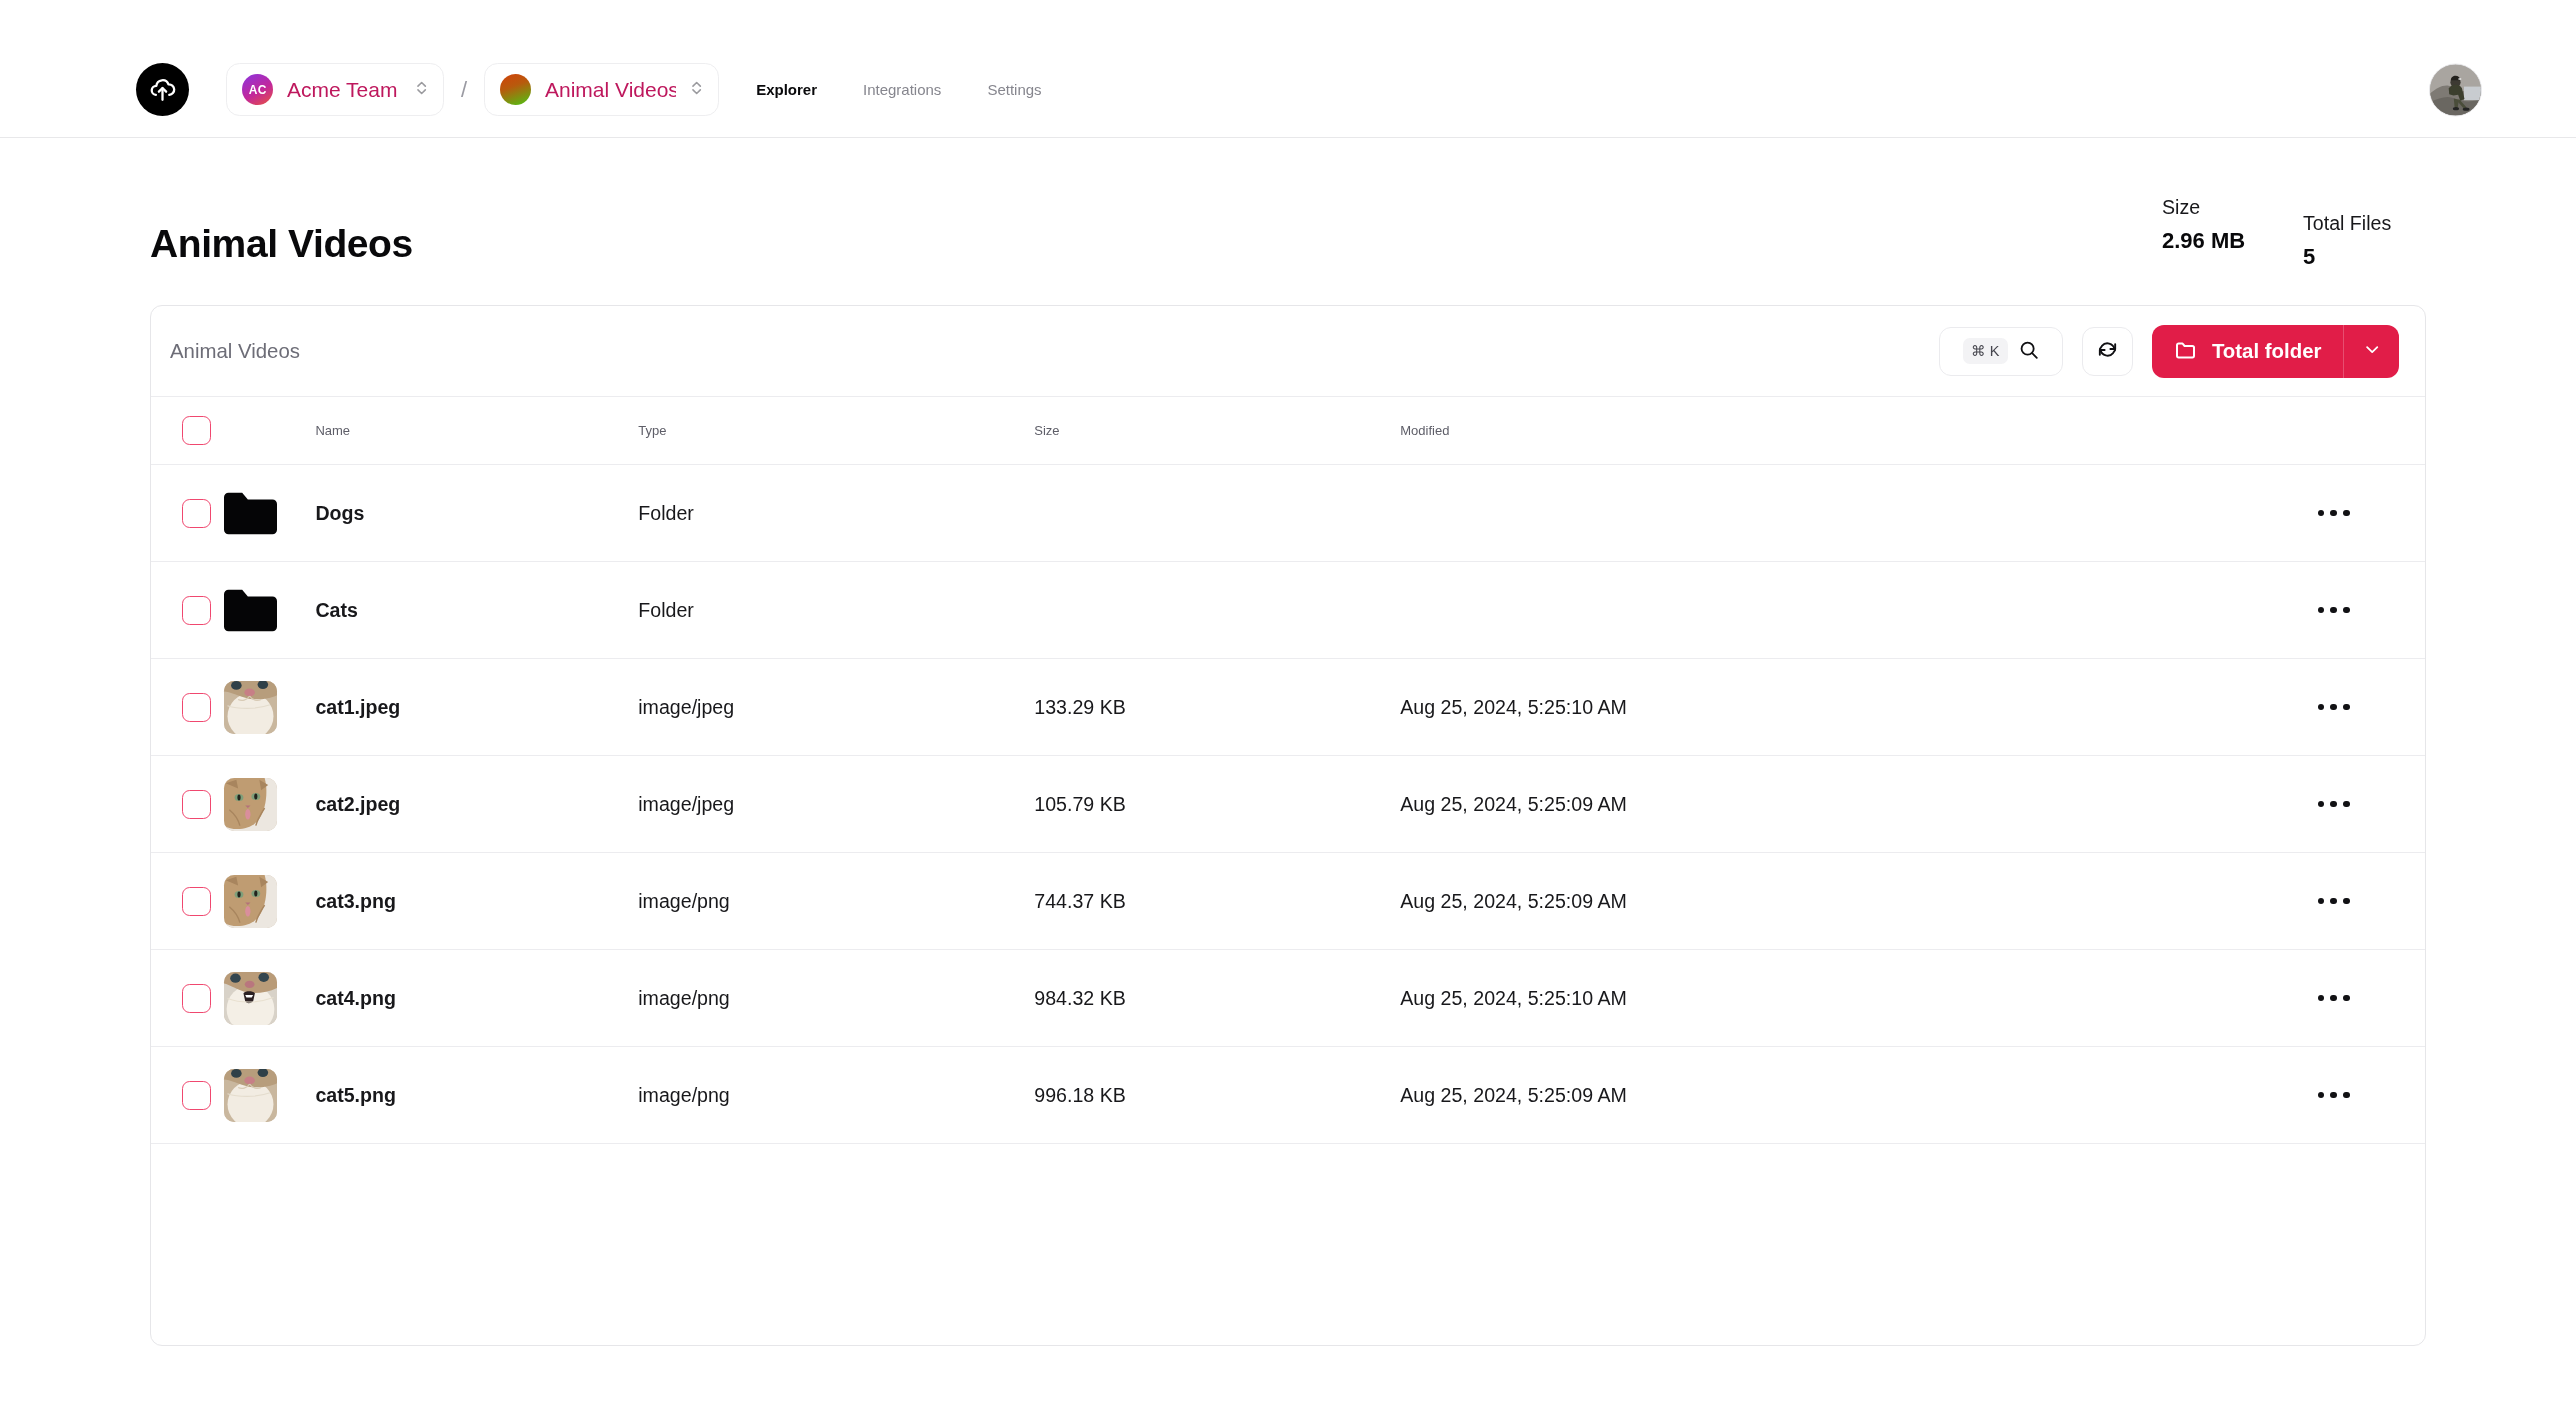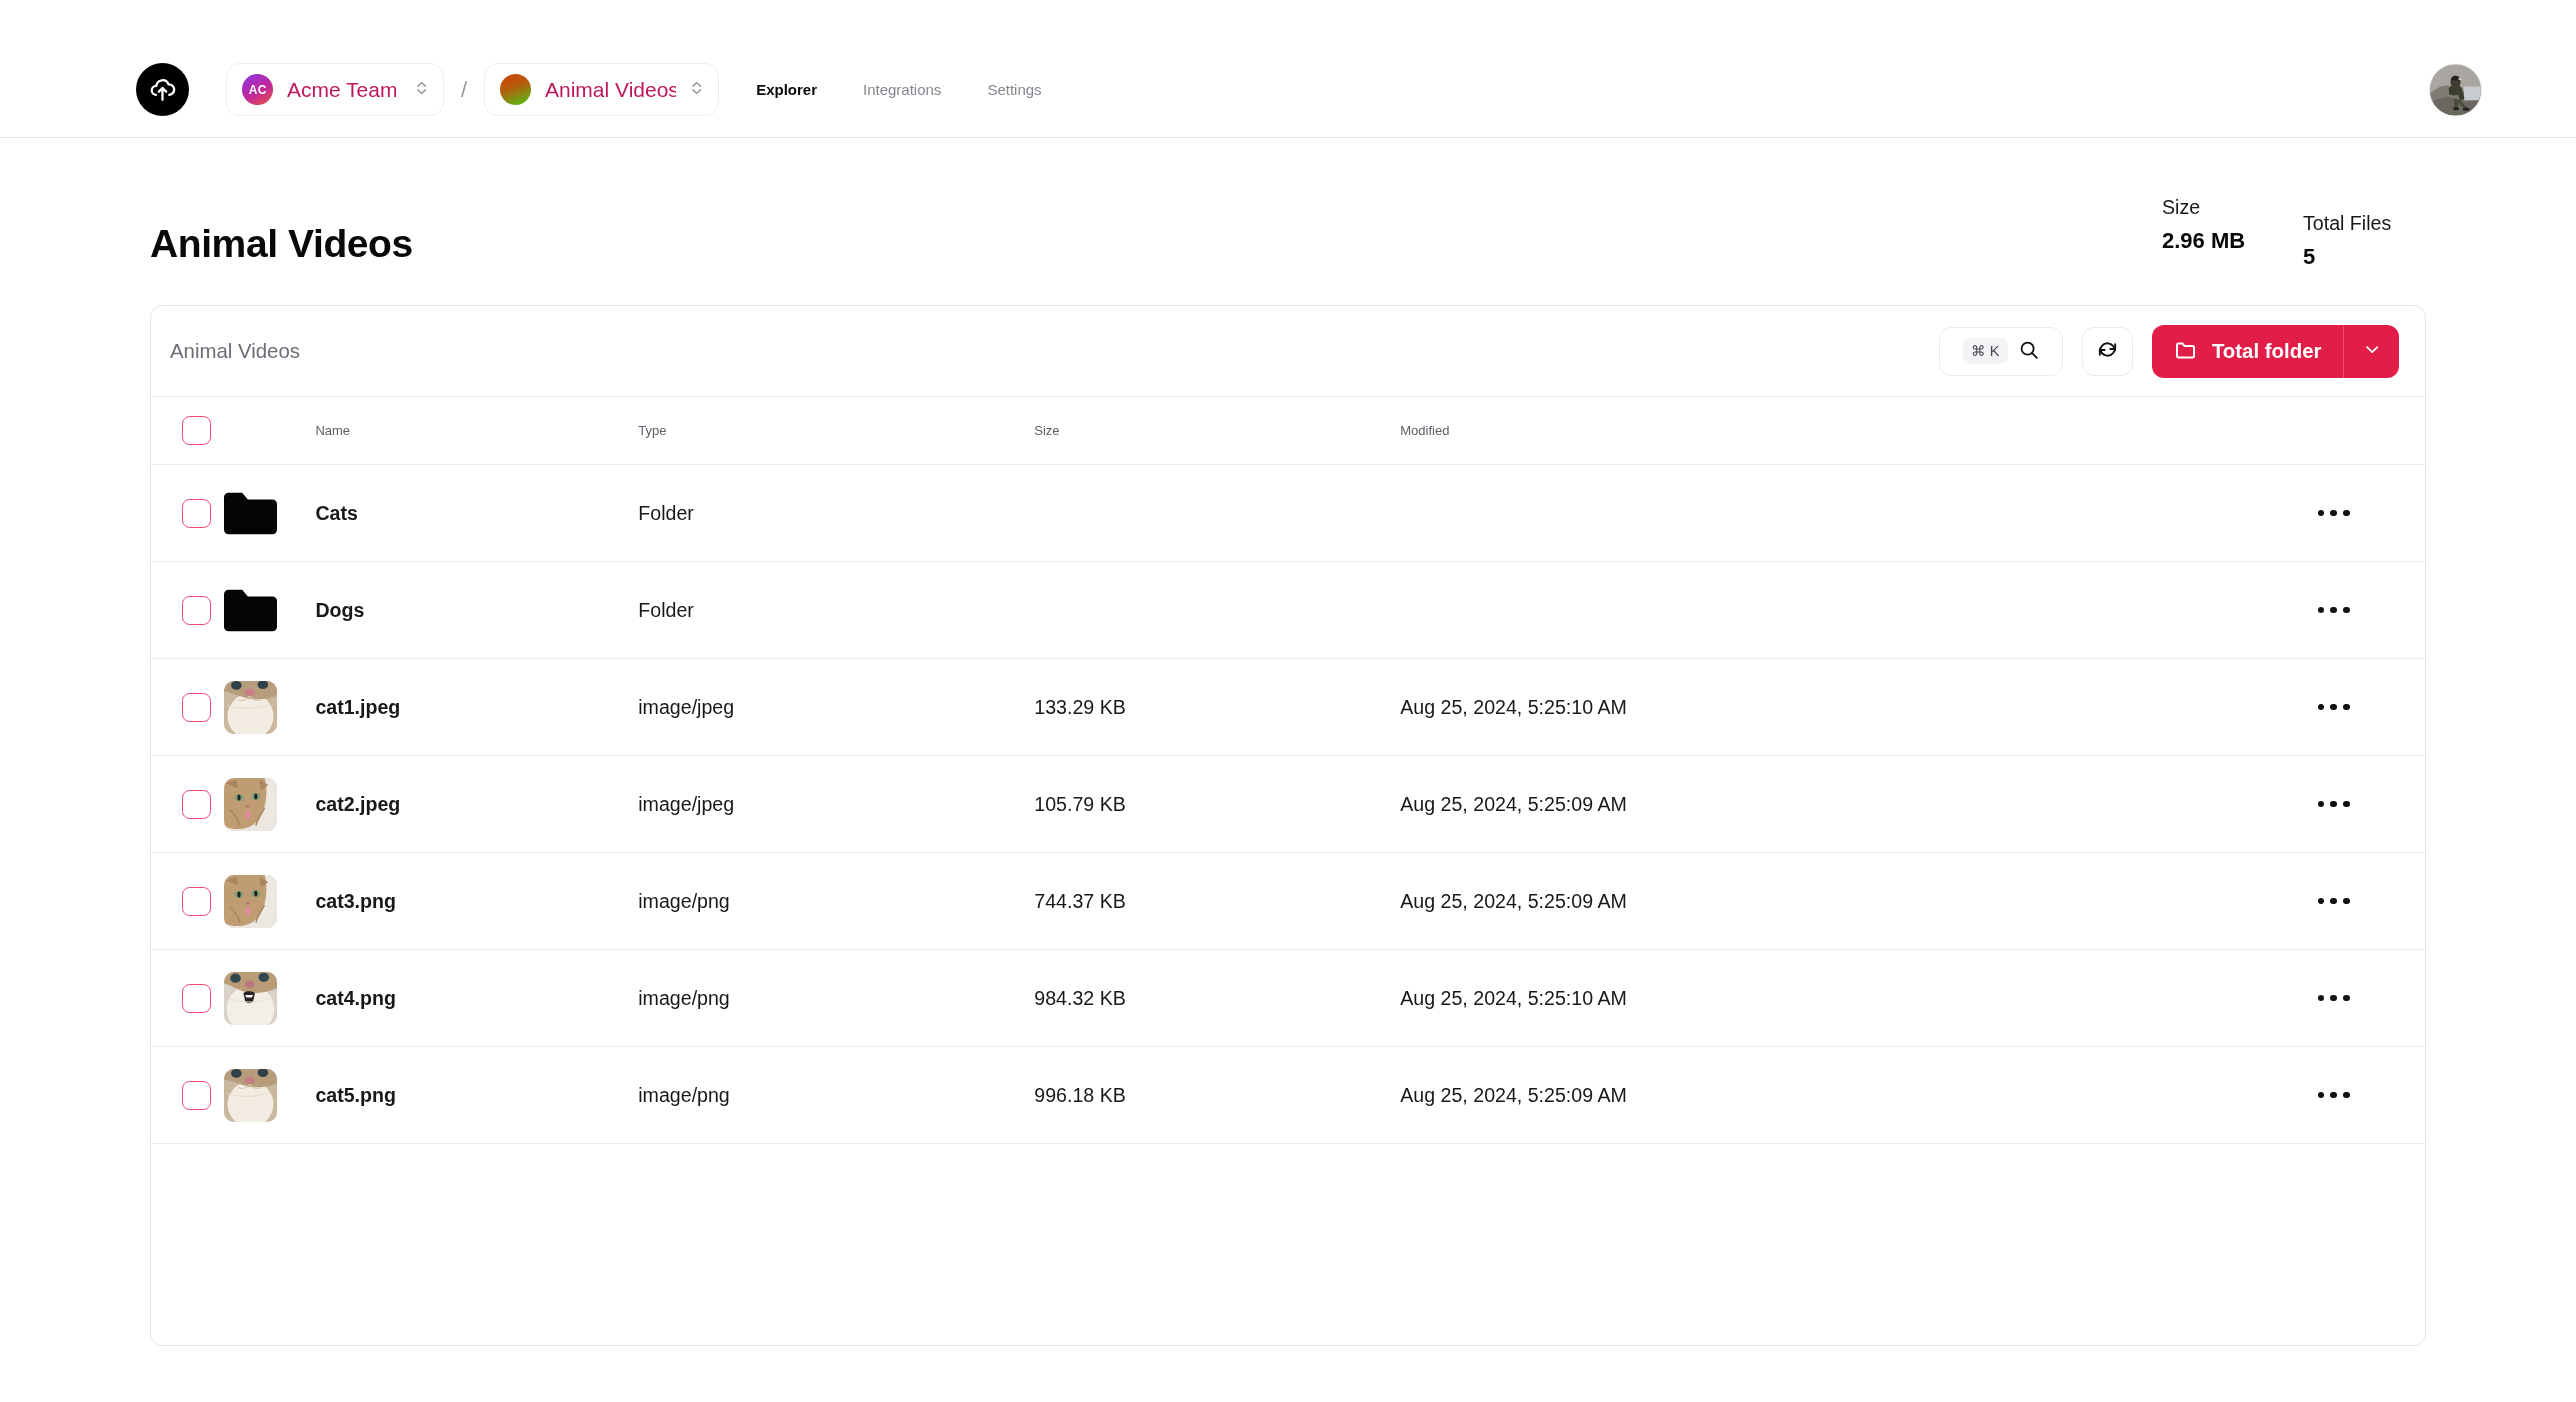--- a/index.html
+++ b/index.html
@@ -412,21 +412,21 @@
 
       <tr>
         <td>
             <div class="chk"></div>
           </td>
         <td>
           <svg class="folder-ico" viewBox="0 0 28 22">
             <path d="M0 2.4A2.4 2.4 0 0 1 2.4 0h7.2l3 3.6h13A2.4 2.4 0 0 1 28 6v13.6a2.4 2.4 0 0 1-2.4 2.4H2.4A2.4 2.4 0 0 1 0 19.6z" fill="#050506"></path>
           </svg>
         </td>
-        <td class="pad-l cell-name">Cats</td>
+        <td class="pad-l cell-name">Dogs</td>
         <td>Folder</td>
         <td></td>
         <td></td>
         <td>
           <div class="dots">
               <i></i>
               <i></i>
               <i></i>
             </div>
         </td>
@@ -434,21 +434,21 @@
 
       <tr>
         <td>
             <div class="chk"></div>
           </td>
         <td>
           <svg class="folder-ico" viewBox="0 0 28 22">
             <path d="M0 2.4A2.4 2.4 0 0 1 2.4 0h7.2l3 3.6h13A2.4 2.4 0 0 1 28 6v13.6a2.4 2.4 0 0 1-2.4 2.4H2.4A2.4 2.4 0 0 1 0 19.6z" fill="#050506"></path>
           </svg>
         </td>
-        <td class="pad-l cell-name">Dogs</td>
+        <td class="pad-l cell-name">Cats</td>
         <td>Folder</td>
         <td></td>
         <td></td>
         <td>
           <div class="dots">
               <i></i>
               <i></i>
               <i></i>
             </div>
         </td>

